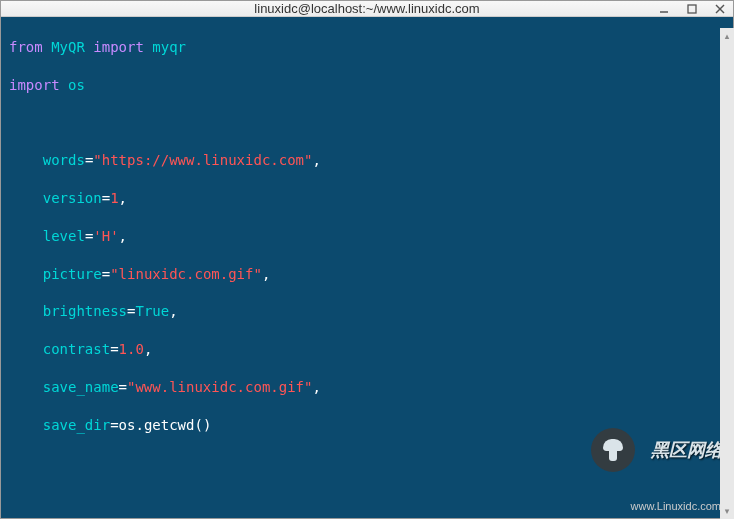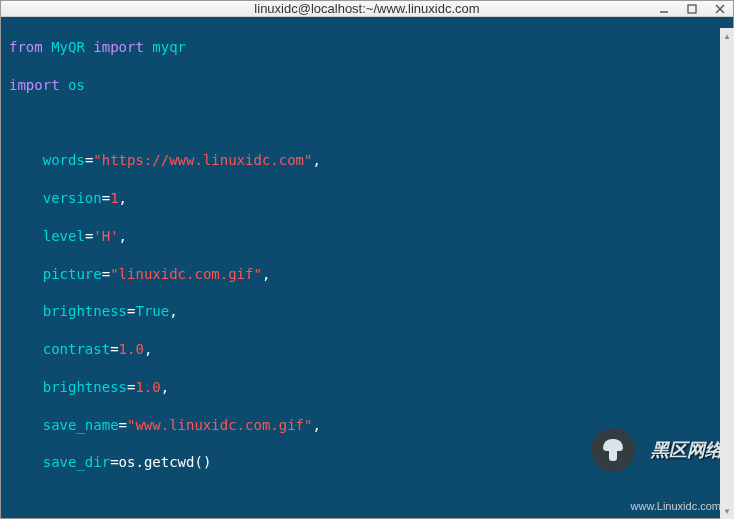--- a/index.html
+++ b/index.html
@@ -167,21 +167,20 @@
   <div class="terminal">
 <span class="line"><span class="kw">from</span> <span class="mod">MyQR</span> <span class="kw">import</span> <span class="mod">myqr</span></span>
 <span class="line"><span class="kw">import</span> <span class="mod">os</span></span>
 <span class="line"> </span>
 <span class="line">    <span class="arg">words</span><span class="punct">=</span><span class="str">"https://www.linuxidc.com"</span><span class="punct">,</span></span>
 <span class="line">    <span class="arg">version</span><span class="punct">=</span><span class="num">1</span><span class="punct">,</span></span>
 <span class="line">    <span class="arg">level</span><span class="punct">=</span><span class="str">'H'</span><span class="punct">,</span></span>
 <span class="line">    <span class="arg">picture</span><span class="punct">=</span><span class="str">"linuxidc.com.gif"</span><span class="punct">,</span></span>
 <span class="line">    <span class="arg">brightness</span><span class="punct">=</span><span class="bool">True</span><span class="punct">,</span></span>
 <span class="line">    <span class="arg">contrast</span><span class="punct">=</span><span class="num">1.0</span><span class="punct">,</span></span>
-<span class="line">    <span class="arg">brightness</span><span class="punct">=</span><span class="num">1.0</span><span class="punct">,</span></span>
 <span class="line">    <span class="arg">save_name</span><span class="punct">=</span><span class="str">"www.linuxidc.com.gif"</span><span class="punct">,</span></span>
 <span class="line">    <span class="arg">save_dir</span><span class="punct">=</span><span class="ident">os.getcwd()</span></span>
 
 
 
 
 
 
 
 

